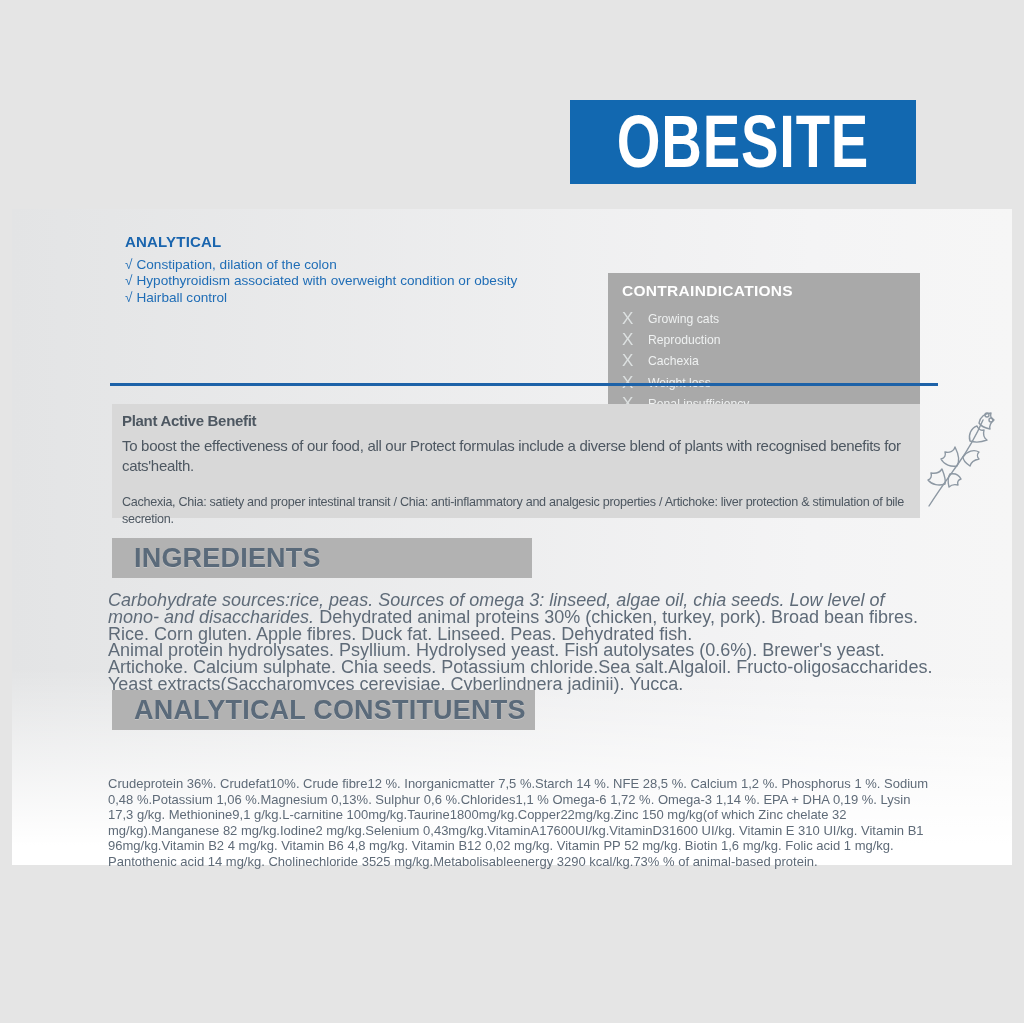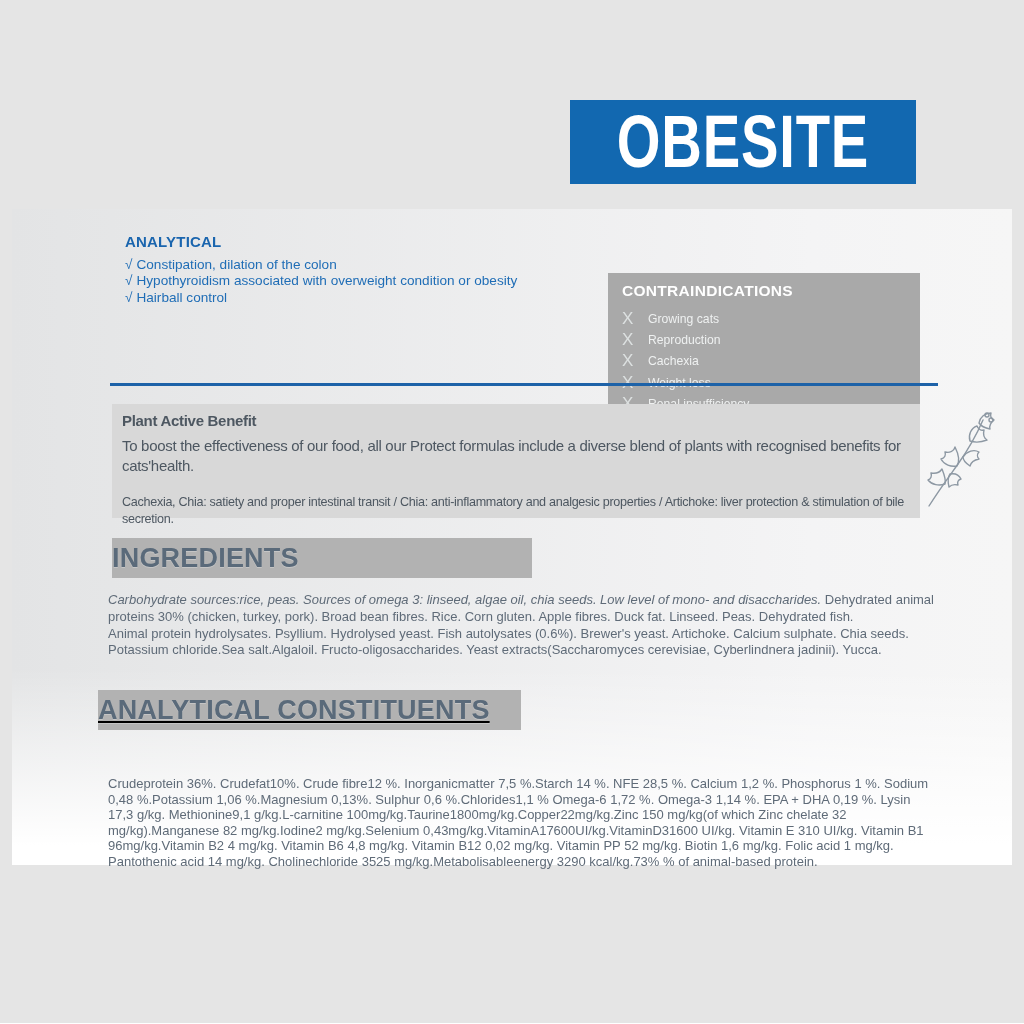--- a/index.html
+++ b/index.html
@@ -48,29 +48,29 @@
   .plant-body { font-size:15px; line-height:20px; width:795px; margin-bottom:18px; }
   .plant-detail { font-size:12.6px; line-height:16.5px; width:815px; }
   .b { font-weight:normal; }
   .i { font-style:italic; }
 
   
   .plant-sketch { position:absolute; left:924px; top:408px; width:72px; height:100px; }
 
   
   .section-bar { position:absolute; height:40px; background:#b2b2b2; display:flex;
-                 align-items:center; padding-left:0; }
+                 align-items:center; padding-left:22px; }
   .bar-ingredients { left:112px; top:538px; width:420px; }
-  .bar-analytical { left:98px; top:690px; width:423px;text-decoration:underline; }
+  .bar-analytical { left:112px; top:690px; width:423px; }
   .section-title { color:#5a6a7a; font-weight:bold; font-size:27px; letter-spacing:0.2px;
                    text-shadow:0 1px 0 rgba(255,255,255,0.25); white-space:nowrap; }
 
   
   .ingredients-text { position:absolute; left:108px; top:592px; width:832px;
-                      color:#5f6b78; font-size:13px; line-height:16.8px; }
+                      color:#5f6b78; font-size:18px; line-height:16.8px; }
   .analytical-text { position:absolute; left:108px; top:743px; width:822px;
                      color:#5f6b78; font-size:13px; line-height:15.6px;margin-top:33px; }
 </style>
 </head>
 <body>
 
 <div class="page">
 
   <div class="banner">
     <div class="banner-title">OBESITE</div>

